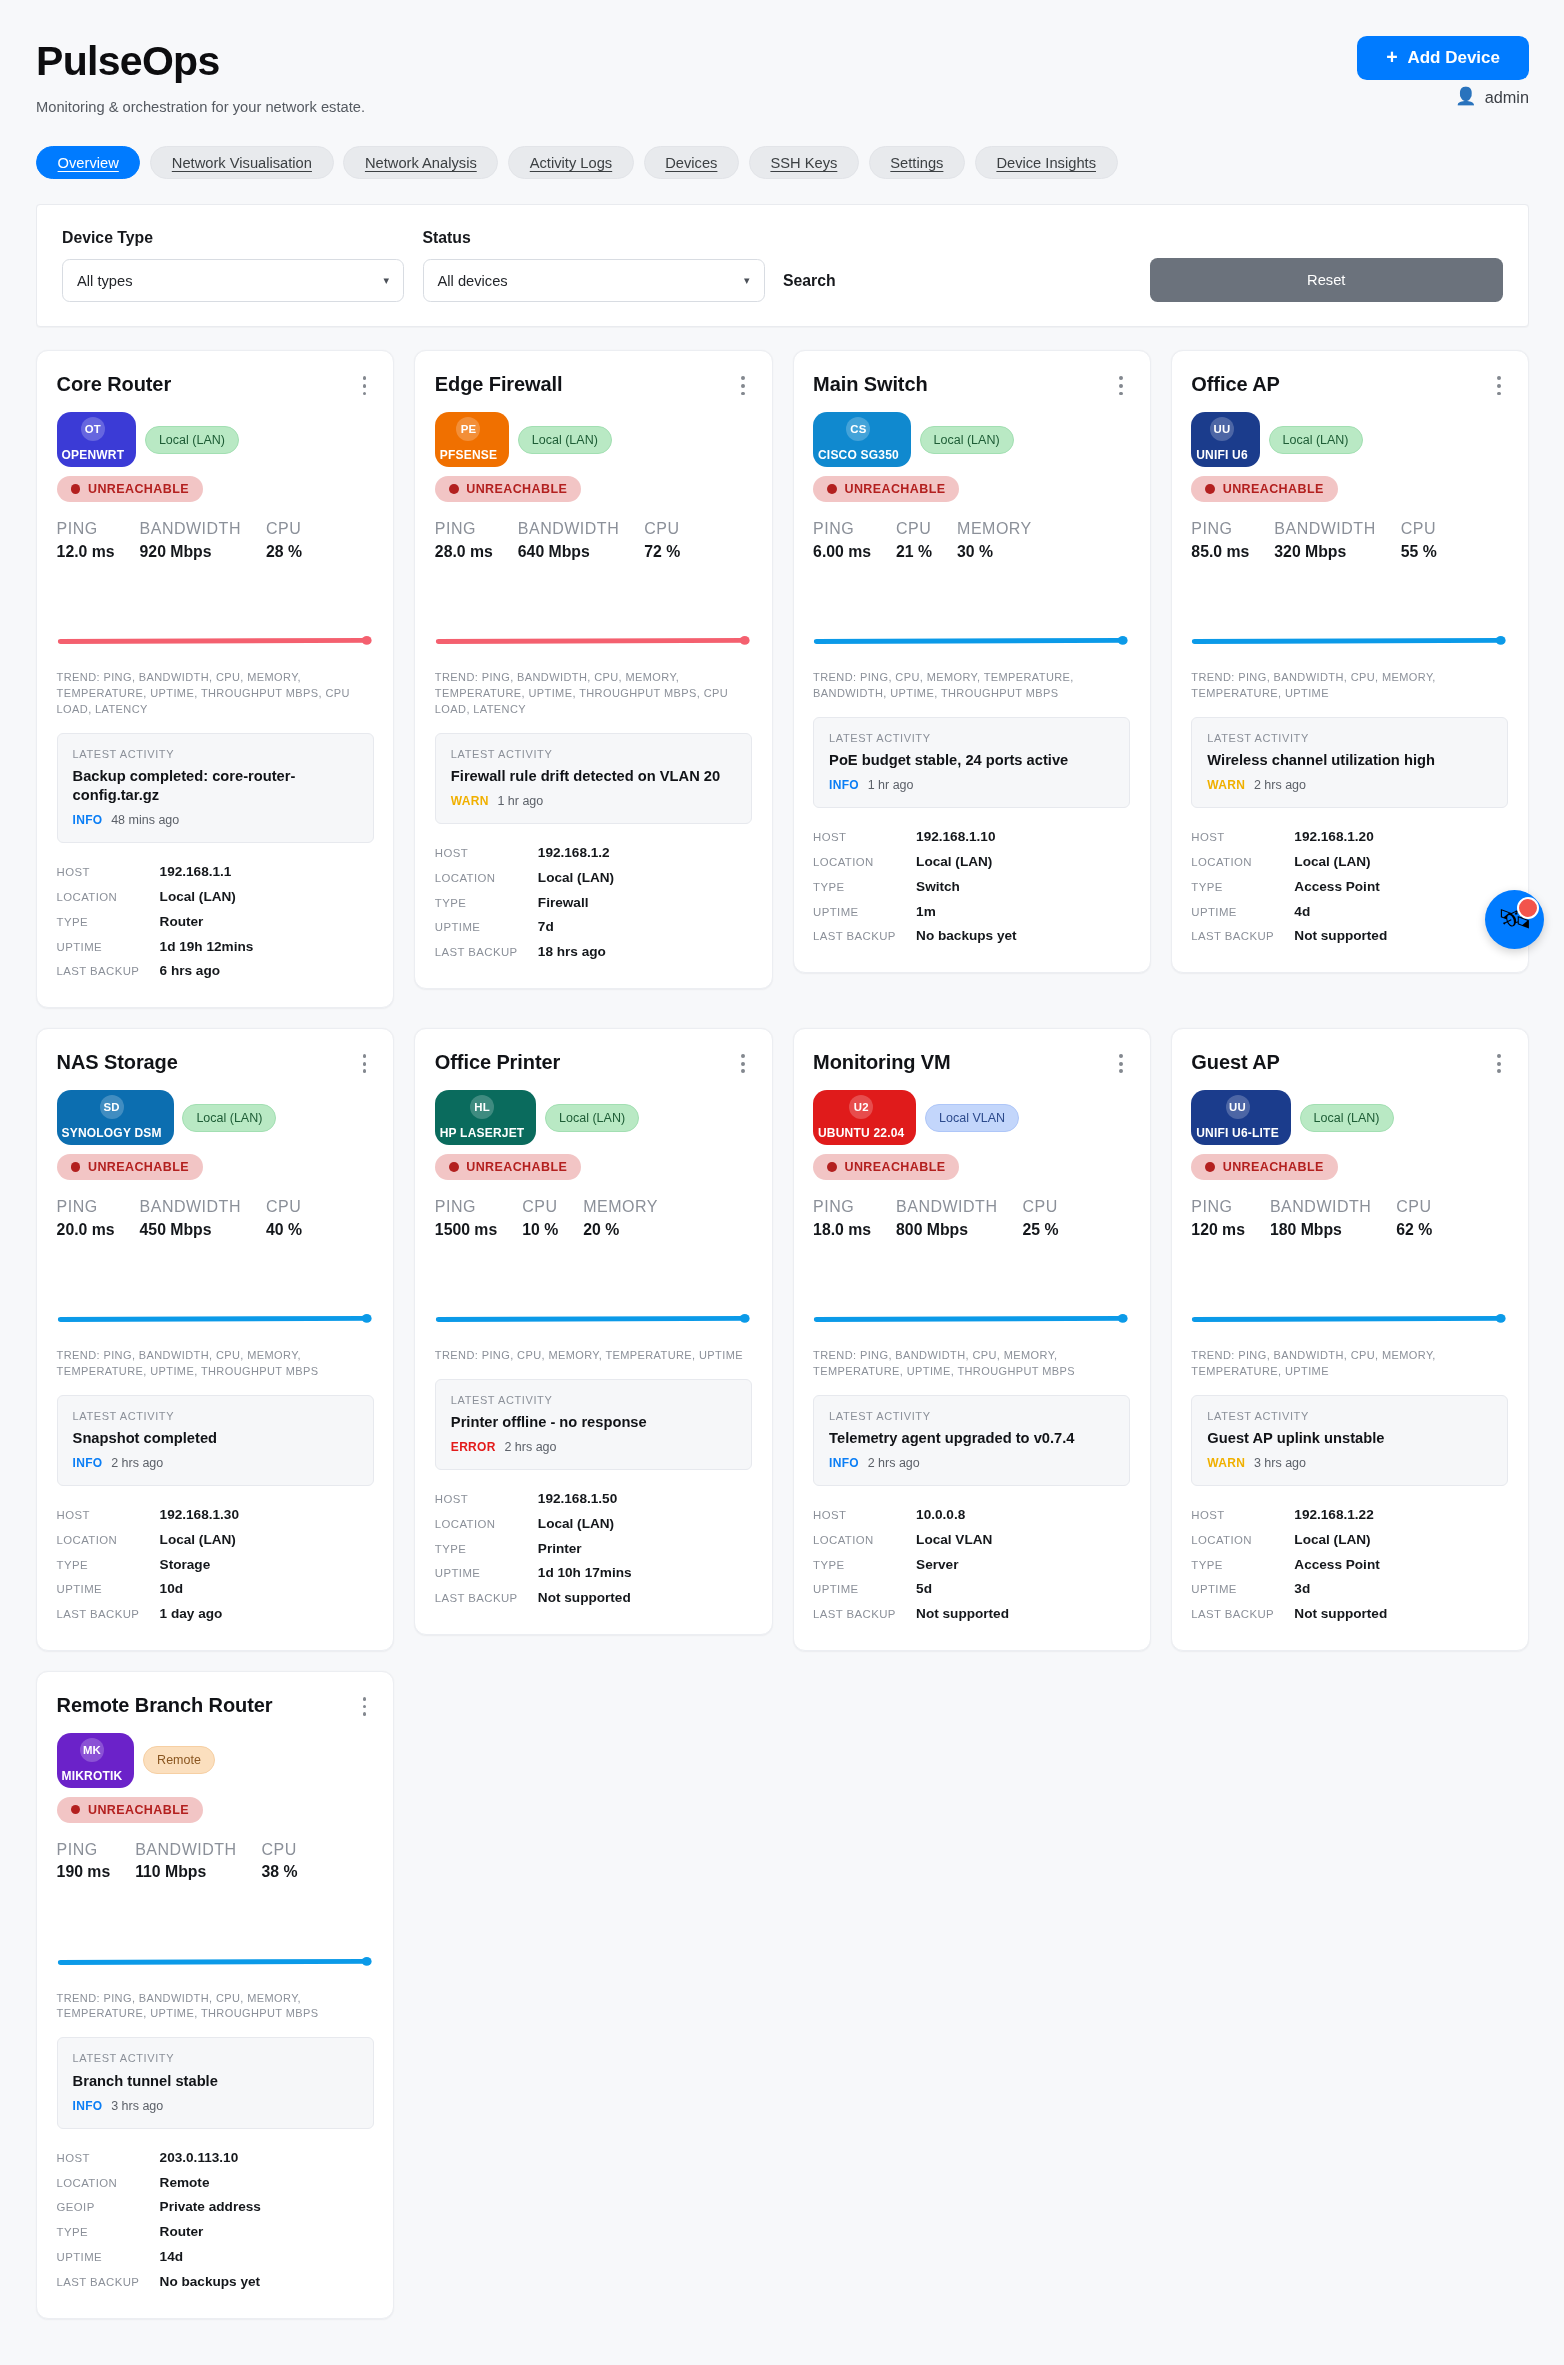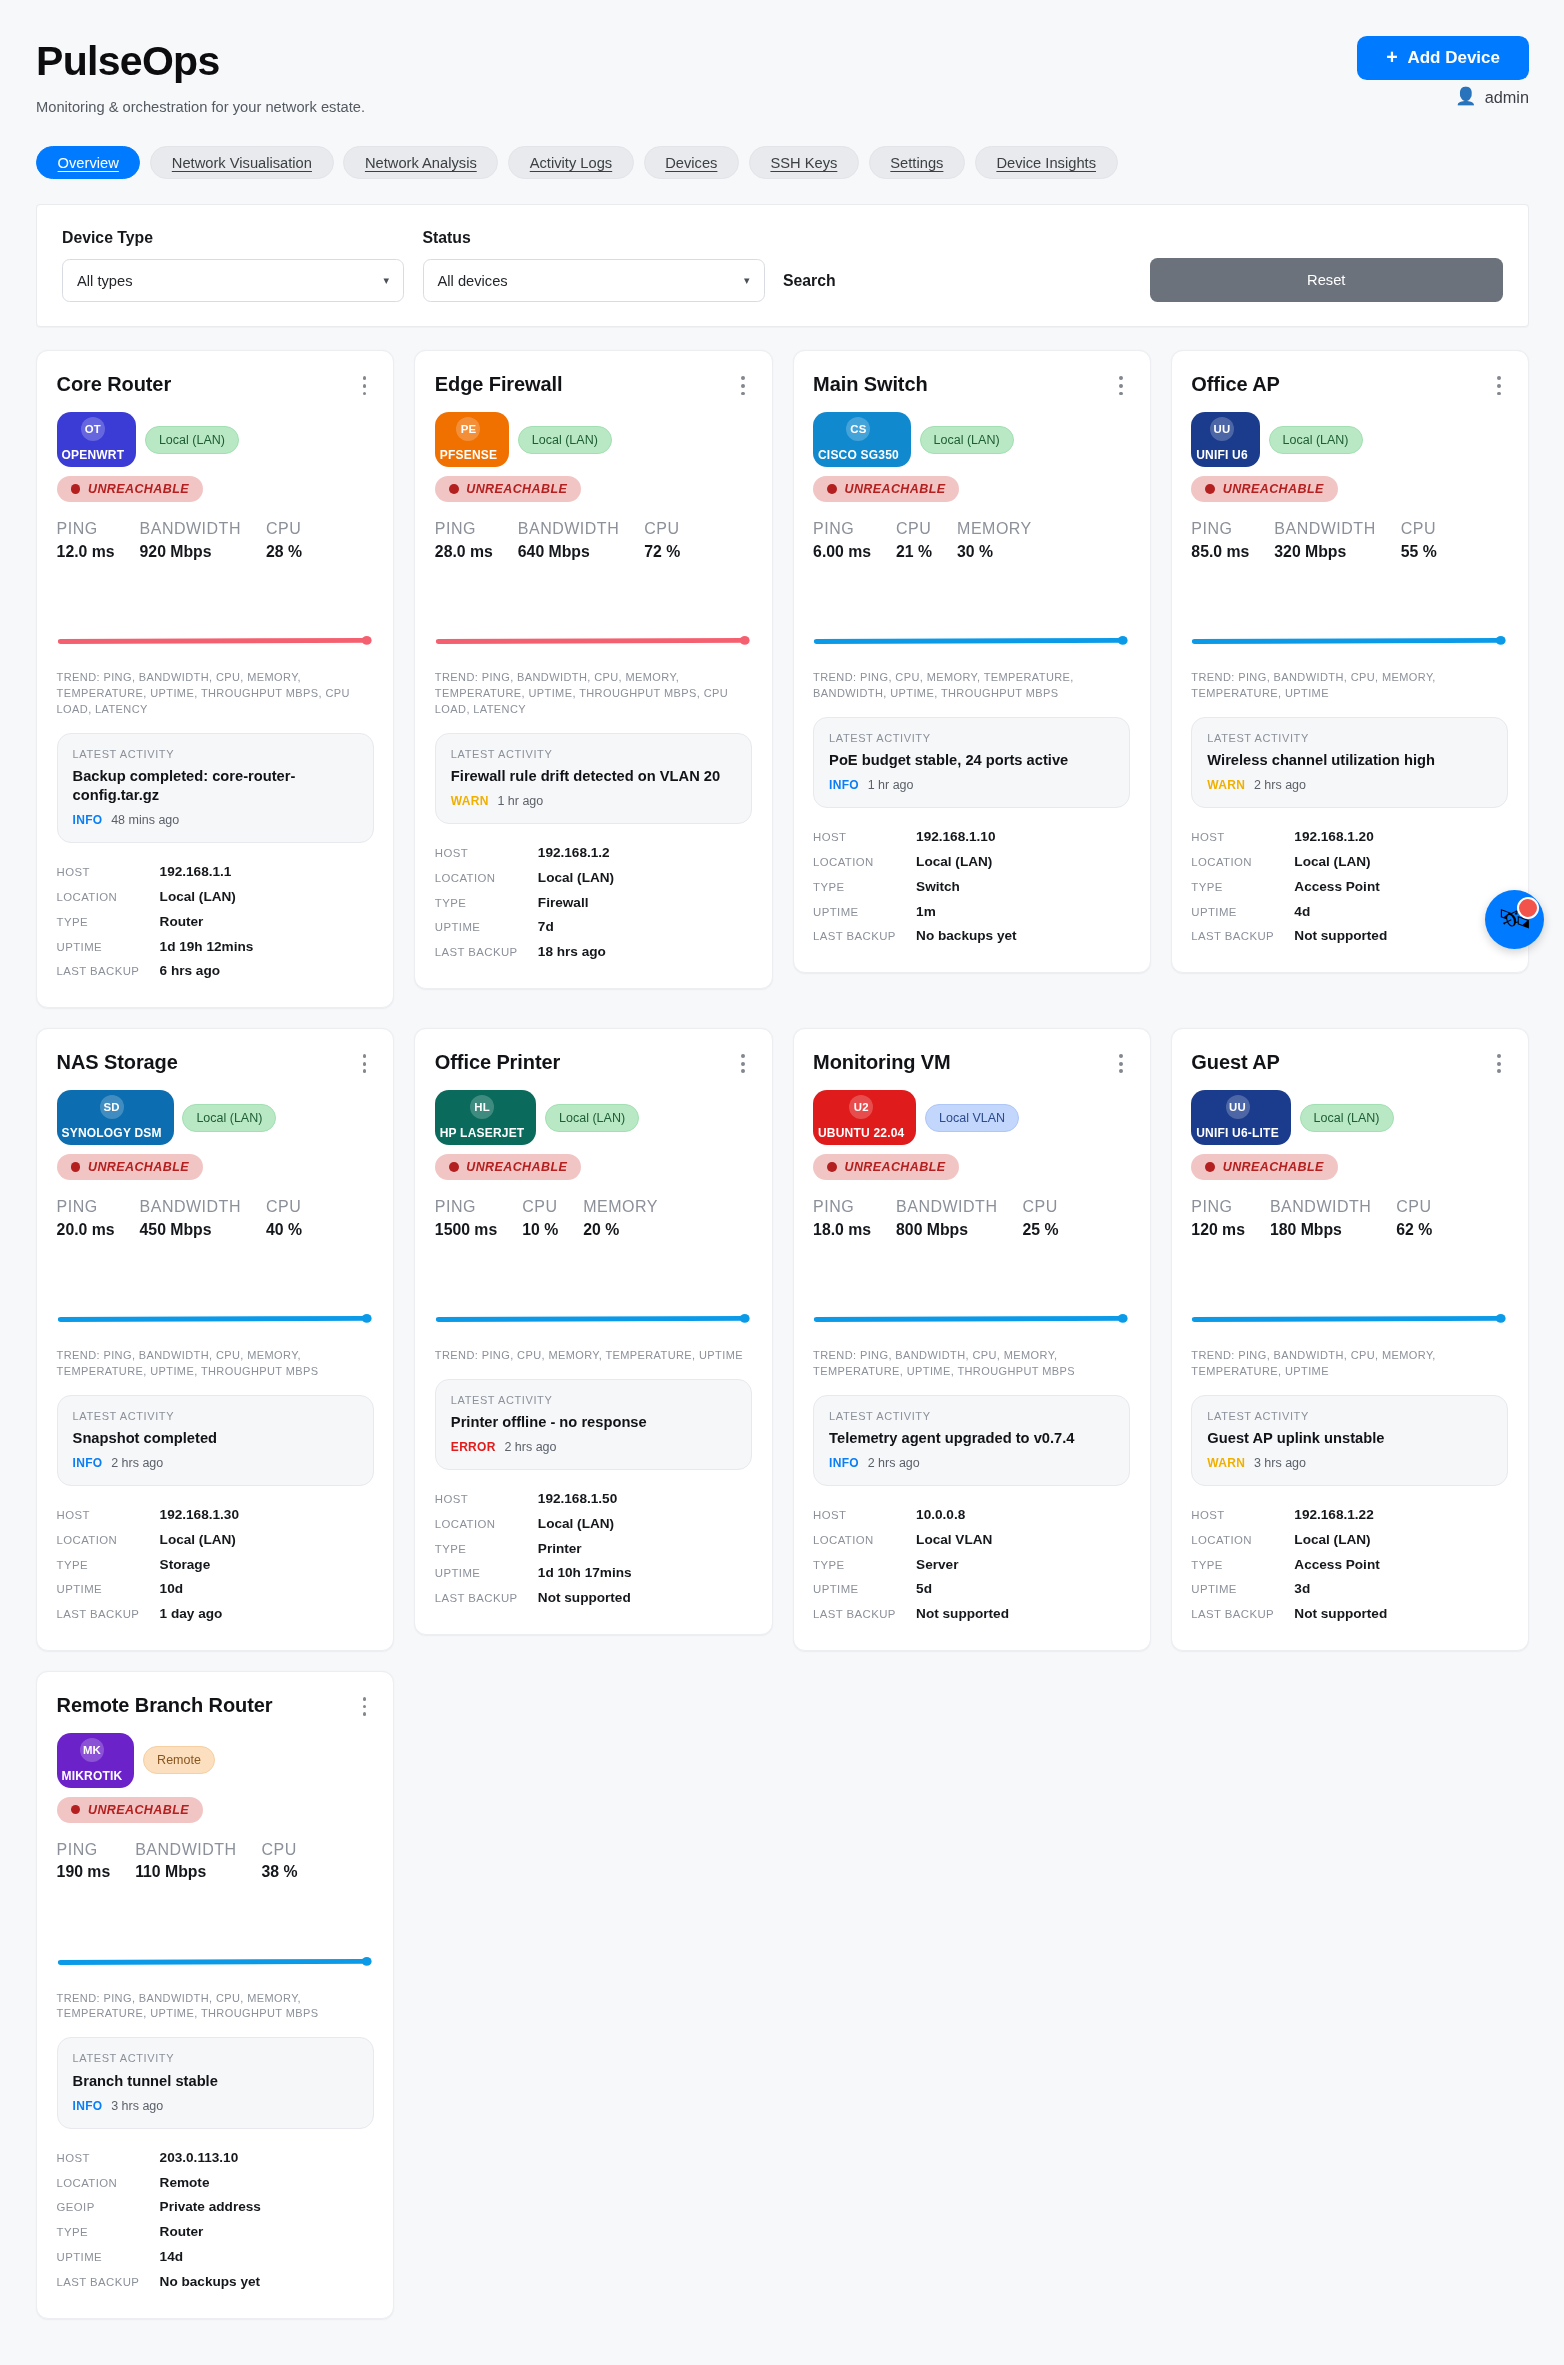--- a/index.html
+++ b/index.html
@@ -114,40 +114,40 @@
     padding: 6px 13px; font-size: 12.5px; font-weight: 500; white-space: nowrap;
   }
   .loc-lan    { background: #b9e9c4; color: #1d5c35; border: 0.5px solid #a2dfb2; }
   .loc-vlan   { background: #c3d6fb; color: #2c4a8c; border: 0.5px solid #aec6f8; }
   .loc-remote { background: #fbdfbe; color: #8a5620; border: 0.5px solid #f6cfa3; }
 
   .status-row { margin-top: 8.7px; }
   .chip-status {
     display: inline-flex; align-items: center; gap: 7.6px;
     background: #f2c5c5; color: #b3201f; border-radius: 14px;
-    padding: 6px 14px; font-size: 12.5px; font-weight: 700; letter-spacing: 0.4px; font-style: italic;
+    padding: 6px 14px; font-size: 12.5px; font-weight: 700; letter-spacing: 0.4px;
   }
   .status-dot { width: 9.8px; height: 9.8px; border-radius: 50%; background: #b3201f; display: inline-block; }
 
   .metrics { margin-top: 18.5px; display: flex; gap: 0; }
   .metric { padding-right: 25px; }
   .metric-label { font-size: 16px; color: #8b9099; letter-spacing: 0.5px; text-transform: uppercase; }
   .metric-value { margin-top: 4.3px; font-size: 15.8px; font-weight: 700; color: #14171b; white-space: nowrap; }
 
   .spark-wrap { margin-top: 20.6px; flex: 1 1 auto; display: flex; align-items: flex-end; min-height: 81px; }
   .spark { width: 100%; height: 81px; display: block; }
 
   .trend-caption {
     margin-top: 7.6px; font-size: 11px; line-height: 1.45; color: #8b9099;
     letter-spacing: 0.4px;
   }
 
   .activity {
     margin-top: 15px; background: #f6f7f9; border: 0.5px solid #e7e9ee;
-    border-radius: 14px; padding: 14px 15px 15px 15px;
+    border-radius: 6px; padding: 14px 15px 15px 15px;
   }
   .activity-label { font-size: 11px; color: #8b9099; letter-spacing: 0.6px; }
   .activity-text { margin-top: 7.6px; font-size: 14.7px; font-weight: 700; color: #111317; line-height: 1.3; }
   .activity-meta { margin-top: 7.6px; display: flex; align-items: baseline; gap: 8.7px; }
   .sev { font-size: 12px; font-weight: 700; letter-spacing: 0.3px; }
   .sev-info  { color: #0b7ef5; }
   .sev-warn  { color: #f0b000; }
   .sev-error { color: #e31b1b; }
   .activity-time { font-size: 12.5px; color: #5c6169; }
 

